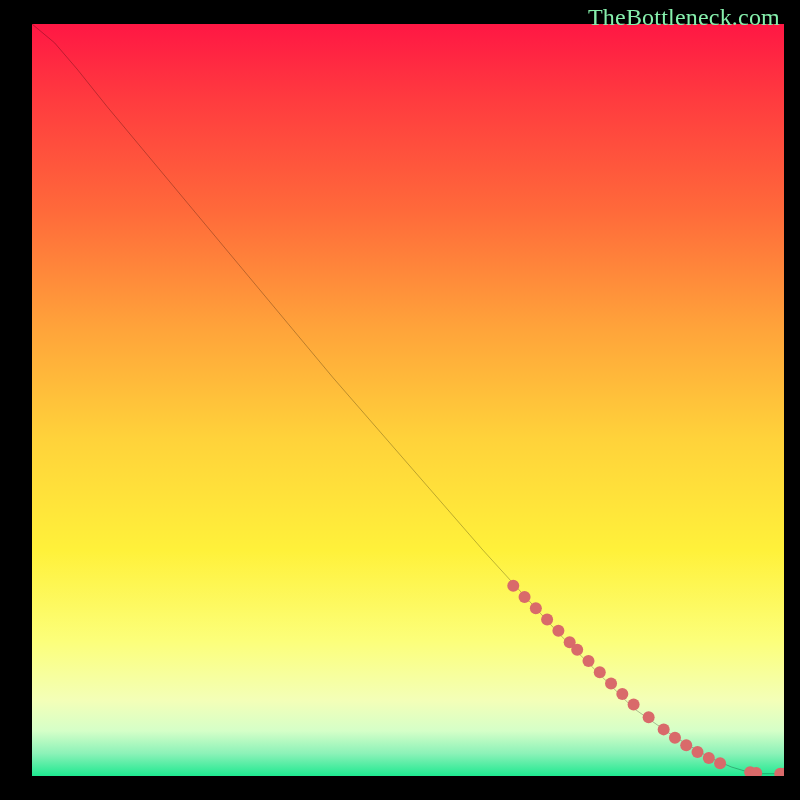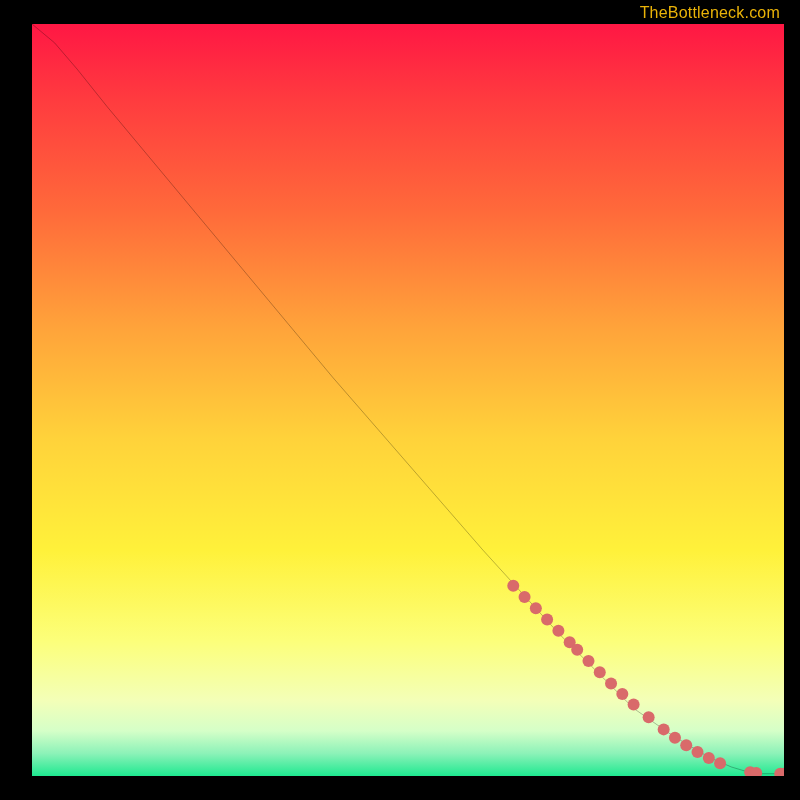--- a/index.html
+++ b/index.html
@@ -25,23 +25,23 @@
   .curve-svg {
     position: absolute;
     inset: 0;
     width: 100%;
     height: 100%;
   }
   .watermark {
     position: absolute;
     top: 4px;
     right: 20px;
-    font-family: Liberation Sans, sans-serif;
-    font-size: 16px;
-    color: #eab308;
+    font-family: Liberation Serif, serif;
+    font-size: 24px;
+    color: #86efac;
     font-weight: 400;
     letter-spacing: 0.2px;
     user-select: none;
   }
 </style>
 </head>
 <body>
 
 <div class="stage">
 

